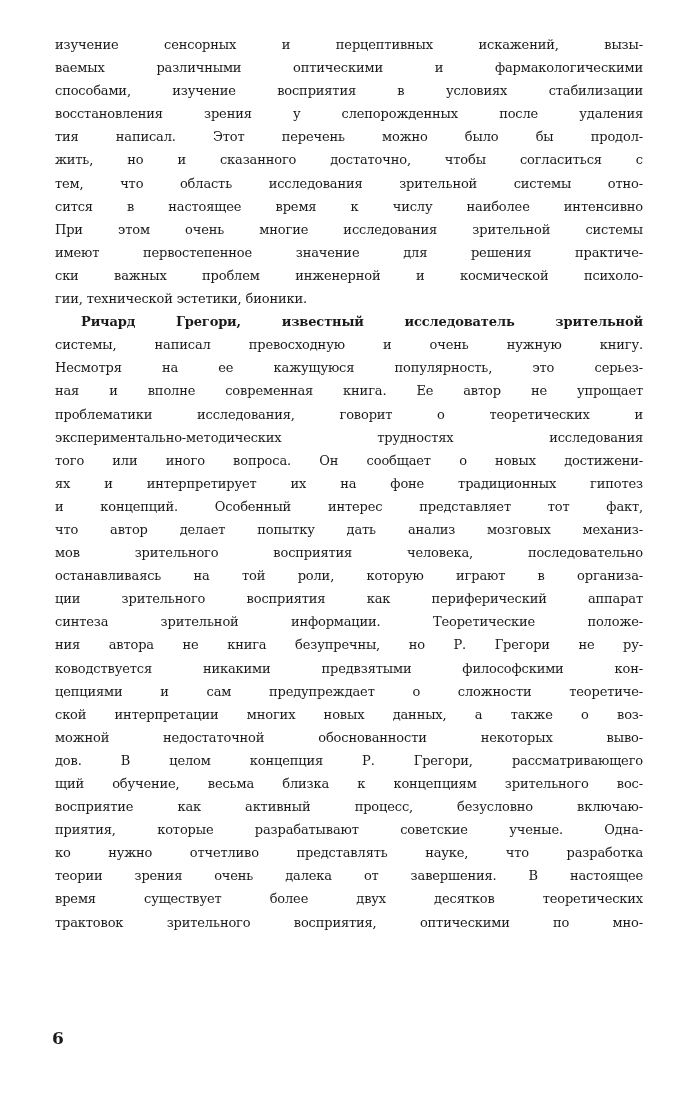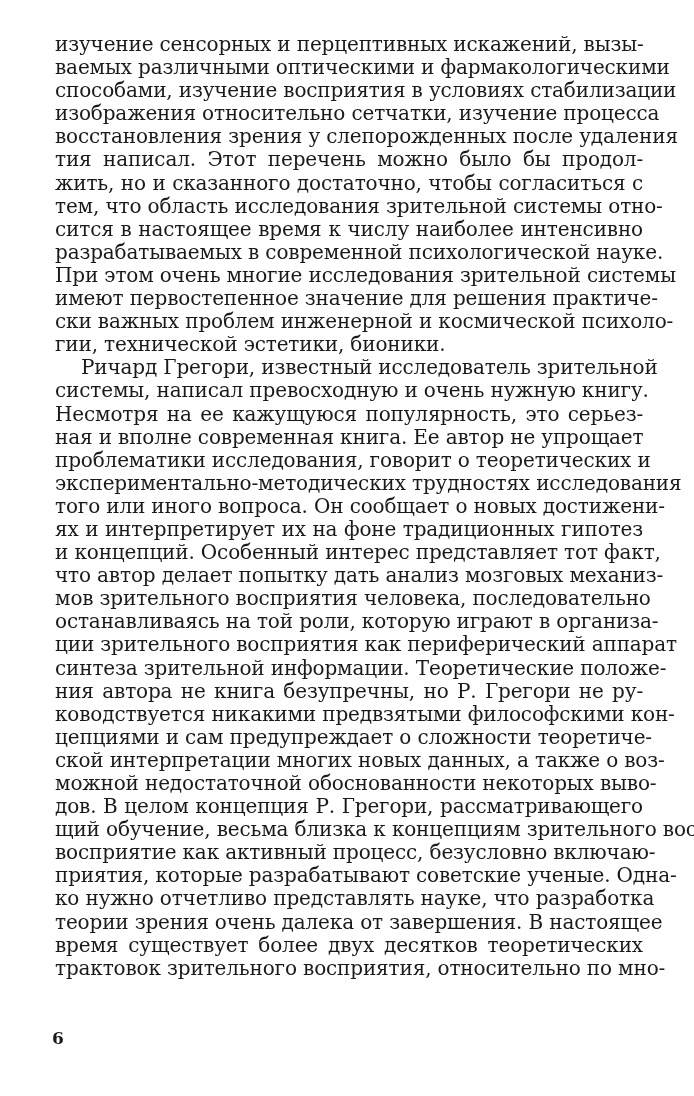--- a/index.html
+++ b/index.html
@@ -17,59 +17,58 @@
       position: absolute;
       left: 55px;
       top: 33px;
       width: 588px;
     }
     .line {
       display: block;
       height: 23.1px;
       line-height: 23.1px;
       font-family: "DejaVu Serif", "Liberation Serif", serif;
-      font-size: 20px;
+      font-size: 13px;
       color: #1a1a1a;
       white-space: nowrap;
       text-align: justify;
       text-align-last: justify;
       letter-spacing: -0.15px;
       font-weight: 500;
     }
     .line.last {
       text-align-last: left;
     }
     .line.indent {
       padding-left: 26px;
+      font-weight: bold;
     }
     .page-number {
       position: absolute;
       left: 52px;
       top: 1028px;
       font-family: "DejaVu Serif", "Liberation Serif", serif;
       font-size: 17px;
       font-weight: bold;
       color: #1a1a1a;
     }
   </style>
 </head>
 <body>
 
 <div class="page">
   <div>
     <span class="line">изучение сенсорных и перцептивных искажений, вызы-</span>
     <span class="line">ваемых различными оптическими и фармакологическими</span>
     <span class="line">способами, изучение восприятия в условиях стабилизации</span>
-    <span class="line">изображения относительно сетчатки, изучение процесса</span>
     <span class="line">восстановления зрения у слепорожденных после удаления</span>
     <span class="line">тия написал. Этот перечень можно было бы продол-</span>
     <span class="line">жить, но и сказанного достаточно, чтобы согласиться с</span>
     <span class="line">тем, что область исследования зрительной системы отно-</span>
     <span class="line">сится в настоящее время к числу наиболее интенсивно</span>
-    <span class="line">разрабатываемых в современной психологической науке.</span>
     <span class="line">При этом очень многие исследования зрительной системы</span>
     <span class="line">имеют первостепенное значение для решения практиче-</span>
     <span class="line">ски важных проблем инженерной и космической психоло-</span>
     <span class="line last">гии, технической эстетики, бионики.</span>
   </div>
   <div>
     <span class="line indent">Ричард Грегори, известный исследователь зрительной</span>
     <span class="line">системы, написал превосходную и очень нужную книгу.</span>
     <span class="line">Несмотря на ее кажущуюся популярность, это серьез-</span>
     <span class="line">ная и вполне современная книга. Ее автор не упрощает</span>
@@ -88,17 +87,17 @@
     <span class="line">цепциями и сам предупреждает о сложности теоретиче-</span>
     <span class="line">ской интерпретации многих новых данных, а также о воз-</span>
     <span class="line">можной недостаточной обоснованности некоторых выво-</span>
     <span class="line">дов. В целом концепция Р. Грегори, рассматривающего</span>
     <span class="line">щий обучение, весьма близка к концепциям зрительного вос-</span>
     <span class="line">восприятие как активный процесс, безусловно включаю-</span>
     <span class="line">приятия, которые разрабатывают советские ученые. Одна-</span>
     <span class="line">ко нужно отчетливо представлять науке, что разработка</span>
     <span class="line">теории зрения очень далека от завершения. В настоящее</span>
     <span class="line">время существует более двух десятков теоретических</span>
-    <span class="line">трактовок зрительного восприятия, относительно по мно-</span>
+    <span class="line">трактовок зрительного восприятия, оптическими по мно-</span>
   </div>
 </div>
 
 <div class="page-number">6</div>
 
 </body></html>

